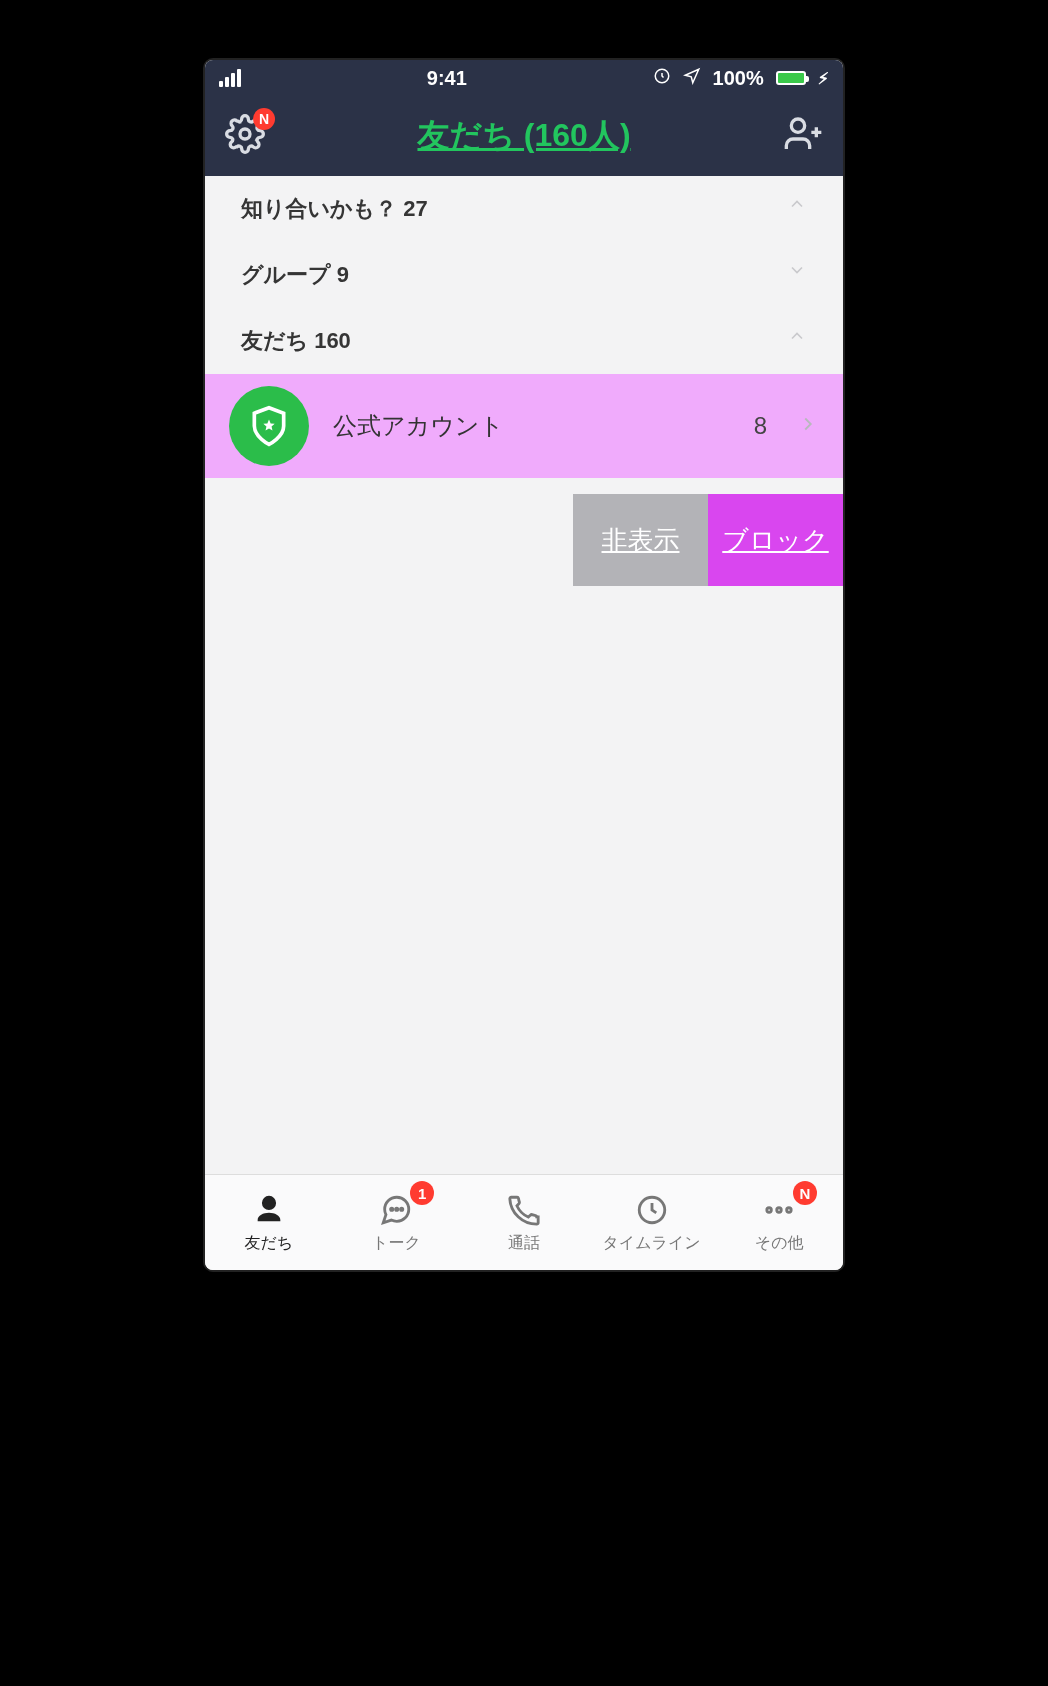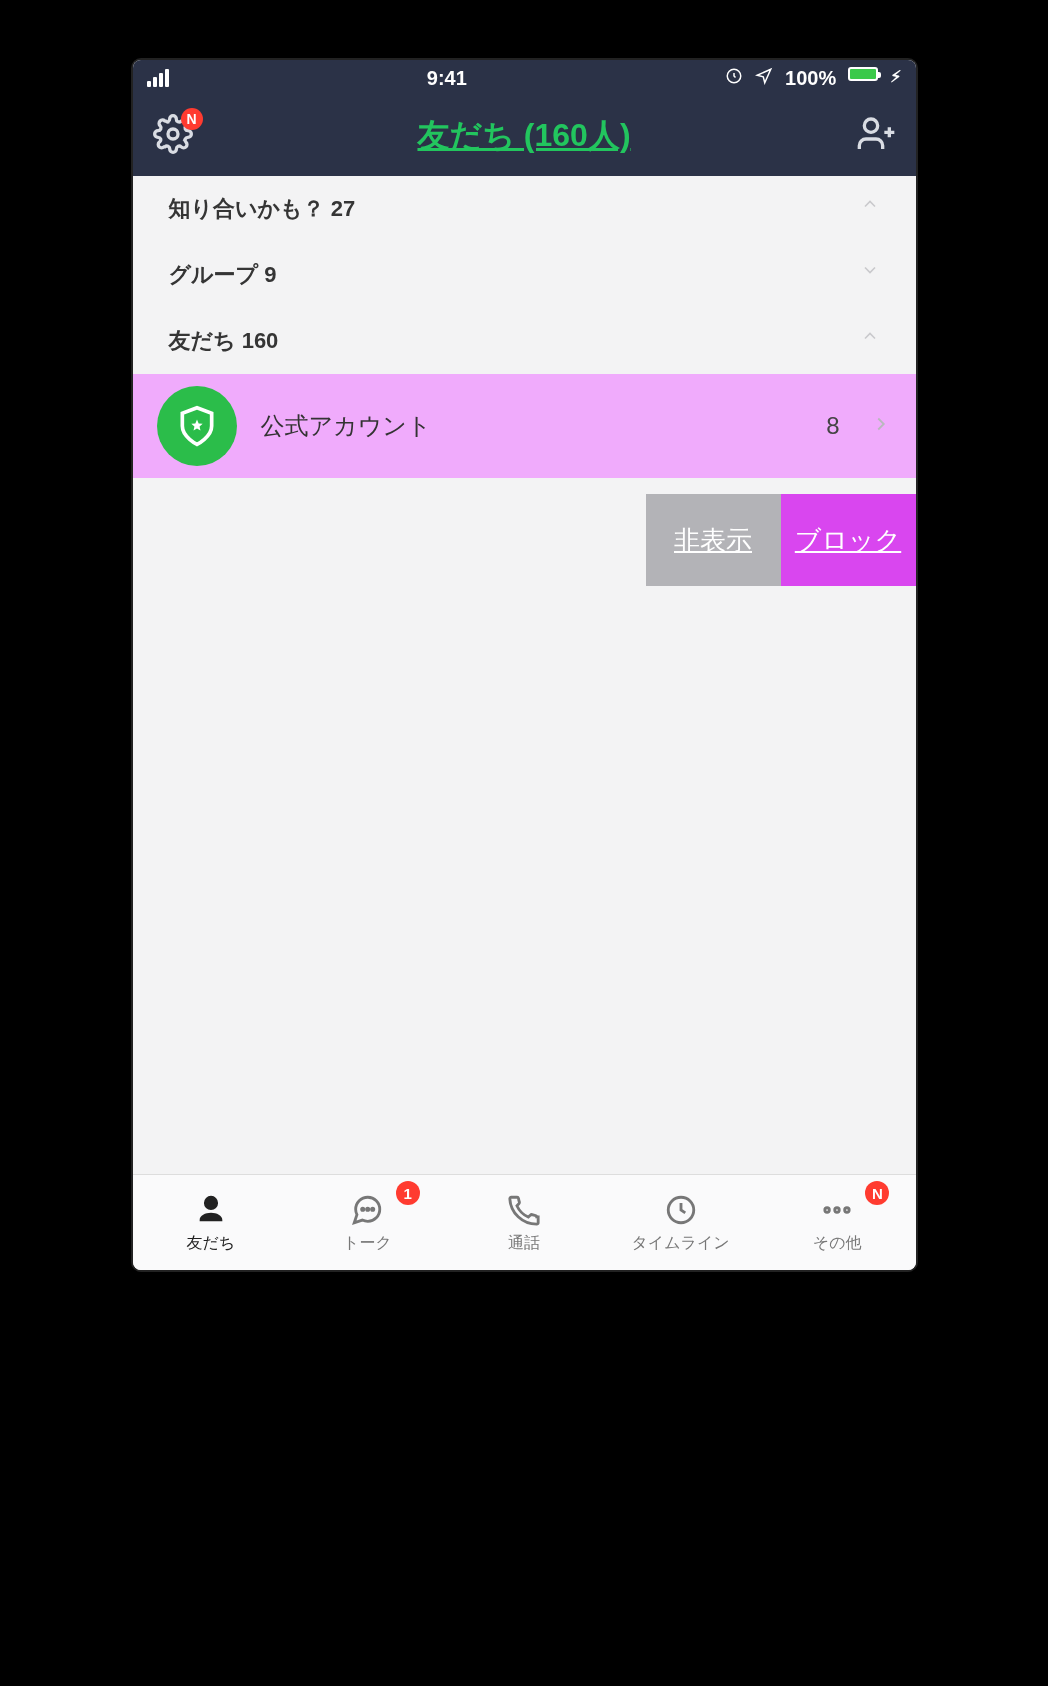--- a/index.html
+++ b/index.html
@@ -7,21 +7,21 @@
     background: #000;
     width: 1048px;
     height: 1686px;
     display: flex;
     align-items: flex-start;
     justify-content: center;
     font-family: -apple-system, "Hiragino Sans", "Hiragino Kaku Gothic ProN", sans-serif;
     padding-top: 60px;
   }
   .phone {
-    width: 783px;
+    width: 638px;
     height: 1210px;
     background: #fff;
     border-radius: 8px;
     overflow: hidden;
     position: relative;
     box-shadow: 0 0 0 2px #222;
     display: flex;
     flex-direction: column;
   }
   
@@ -29,21 +29,21 @@
     background: #2b3247;
     color: #fff;
     height: 36px;
     display: flex;
     align-items: center;
     justify-content: space-between;
     padding: 0 14px;
     font-size: 20px;
     font-weight: 600;
   }
-  .status-left, .status-right { display:flex; align-items:flex-start; gap:12px; }
+  .status-left, .status-right { display:flex; align-items:center; gap:12px; }
   .signal-bars { display:flex; align-items:flex-end; gap:2px; height:18px;}
   .signal-bars span { width:4px; background:#fff; border-radius:1px;}
   .signal-bars span:nth-child(1){height:6px}
   .signal-bars span:nth-child(2){height:10px}
   .signal-bars span:nth-child(3){height:14px}
   .signal-bars span:nth-child(4){height:18px}
   .status-time { font-size:20px; font-weight:700; }
   .battery {
     width:30px; height:14px; border:2px solid #fff; border-radius:3px; position:relative;
     background: linear-gradient(to right,#3ac94a 0 100%);

